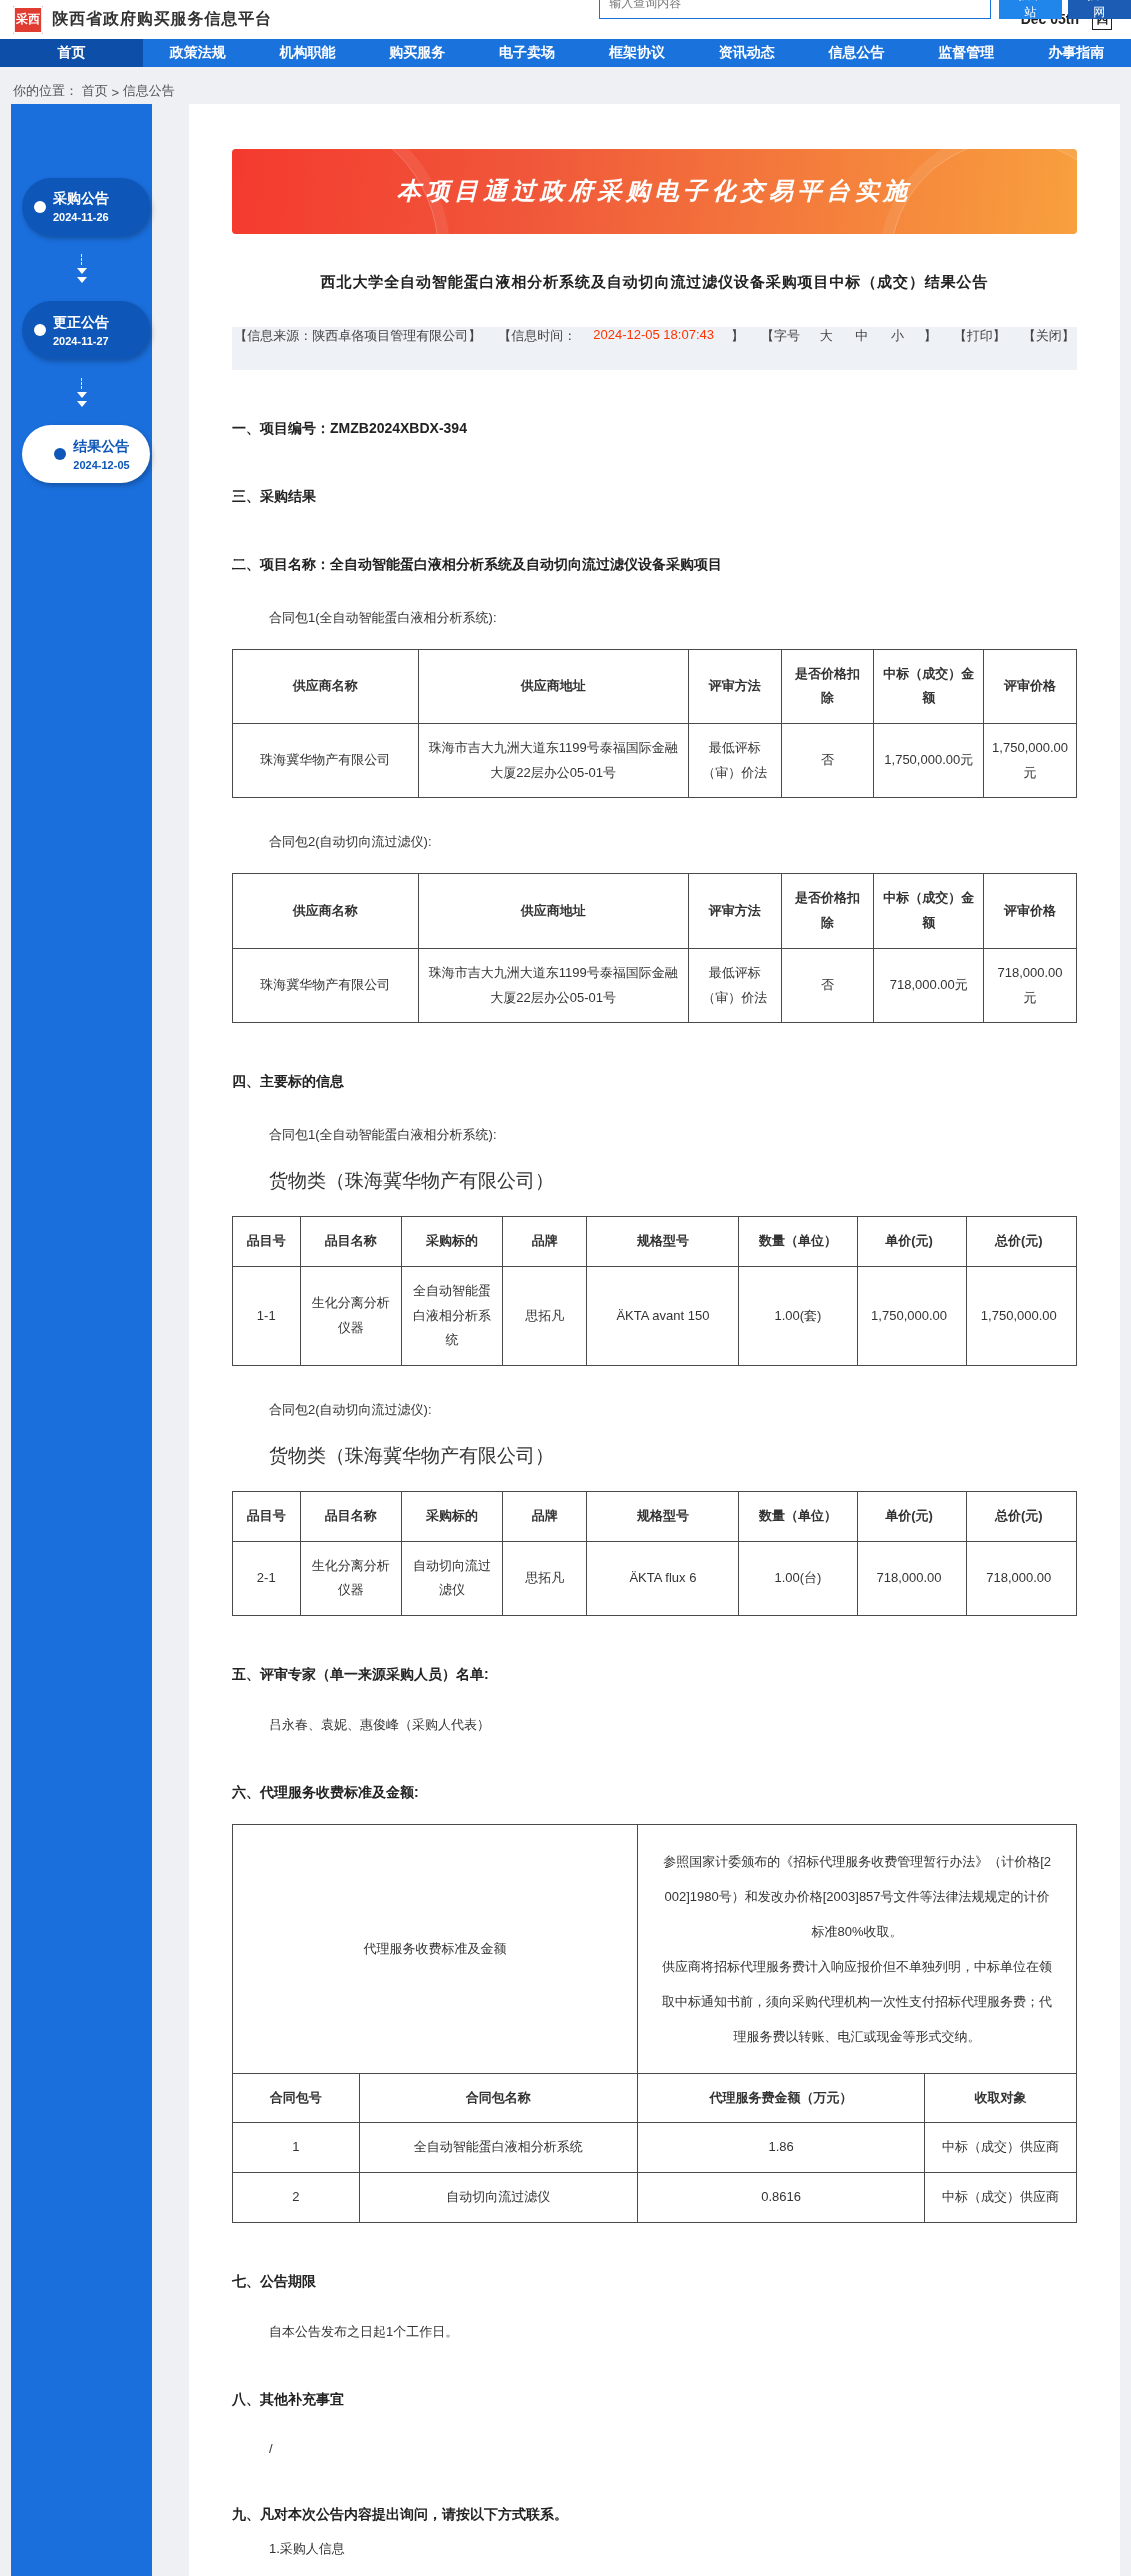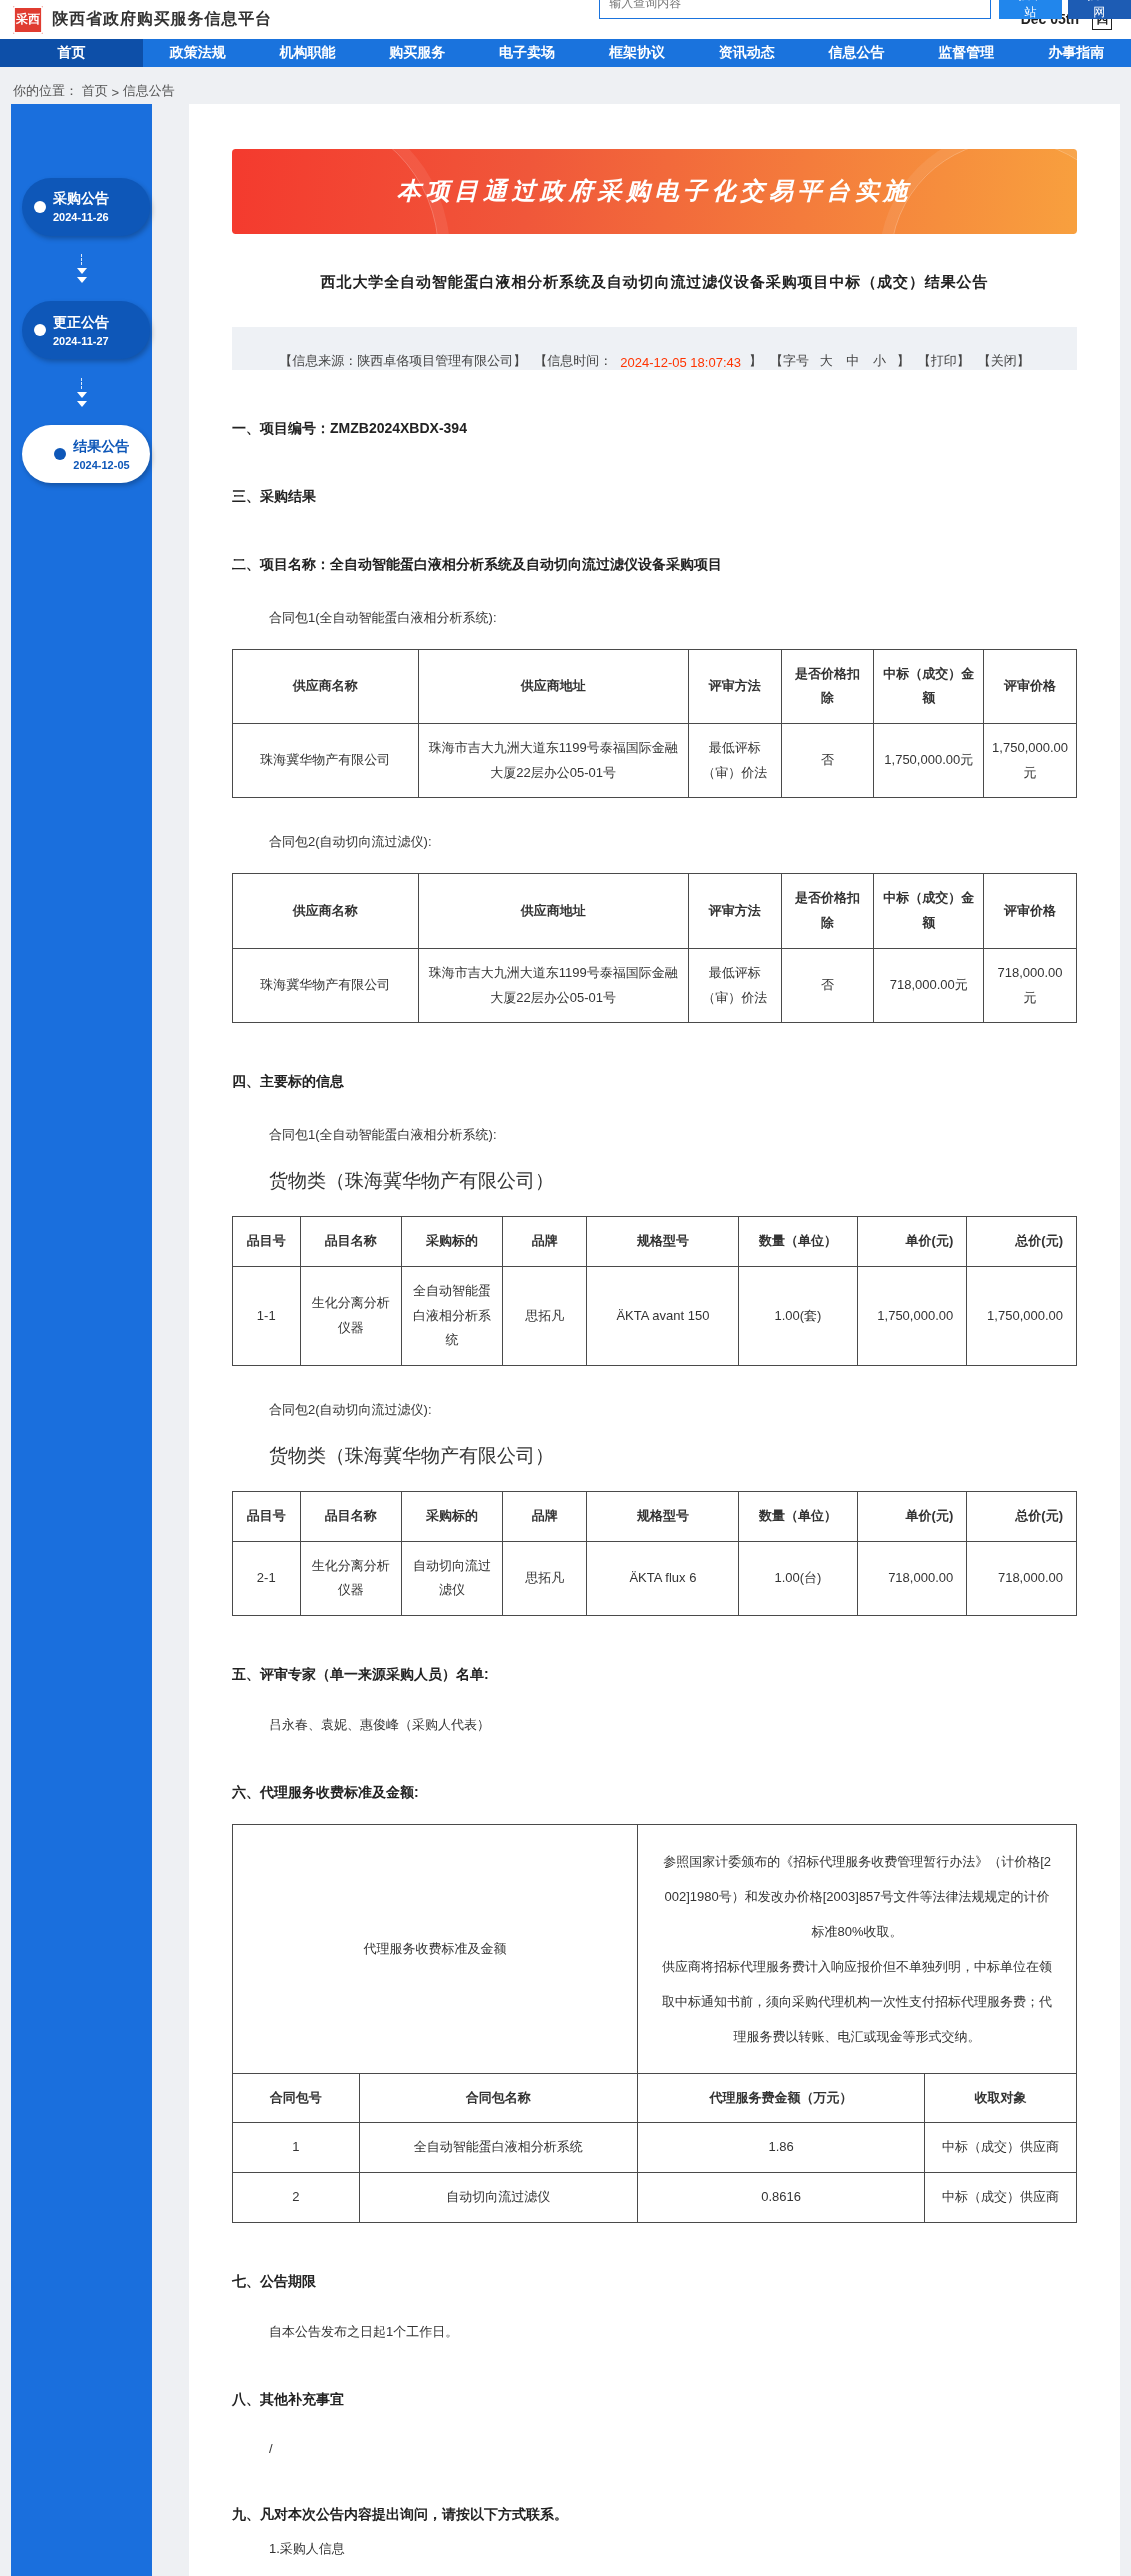--- a/index.html
+++ b/index.html
@@ -50,36 +50,36 @@
   
   .banner { height:85px; border-radius:3.7px; background:linear-gradient(95deg,#f43a2e 0%,#f0573a 35%,#f8a03e 100%);
             display:flex; align-items:center; justify-content:center; position:relative; overflow:hidden; }
   .banner::before, .banner::after { content:""; position:absolute; border:0.9px solid rgba(255,255,255,.25); border-radius:50%; }
   .banner::before { width:279px; height:279px; left:-74px; top:-37px; box-shadow:0 0 0 11px rgba(255,255,255,.08); }
   .banner::after { width:241px; height:241px; right:-56px; bottom:-149px; box-shadow:0 0 0 11px rgba(255,255,255,.08); }
   .banner span { color:#fff; font-size:24px; font-weight:bold; font-style:italic; letter-spacing:4.6px; z-index:1; }
 
   h1.doc-title { margin-top:39px; text-align:center; font-size:15px; color:#222; letter-spacing:0.9px; }
 
-  .meta { margin-top:35px; background:#eef1f5; height:43px; display:flex; align-items:flex-end; justify-content:center;
-          font-size:13px; color:#444; gap:8px; }
+  .meta { margin-top:35px; background:#eef1f5; height:43px; display:flex; align-items:flex-start; justify-content:center;
+          font-size:13px; color:#444; gap:17px; }
   .meta .red { color:#ff3300; }
   .meta a { color:#444; text-decoration:none; cursor:pointer; }
   .meta .szlink { margin:0 2.8px; }
 
   .sec-h { margin-top:50px; font-size:14px; font-weight:bold; color:#222; }
   .sec-h .val { font-weight:bold; }
   .caption { margin:35px 0 0 37px; font-size:13px; color:#333; }
   .category { margin:24px 0 0 37px; font-size:19px; color:#333; }
   .plain { margin:32px 0 0 37px; font-size:13px; color:#333; }
 
   table { width:100%; border-collapse:collapse; margin-top:22px; table-layout:fixed; }
   th, td { border:0.9px solid #4a4a4a; font-size:13px; color:#333; text-align:center; padding:12px 7.4px; line-height:1.9; word-break:break-all; }
   th { font-weight:bold; }
-  td.num, th.num { text-align:right; padding-right:13px; }
+  td.num, th.num { padding-right:13px; }
   .fee-desc { text-align:center; line-height:2.7; padding:18.6px 22px; }
 
   .contact-block { margin-top:5.6px; }
   .c-line { font-size:13px; color:#333; line-height:39px; }
   .c-lv1 { margin-left:37px; }
 </style>
 </head>
 <body>
 
 <div class="topbar">

